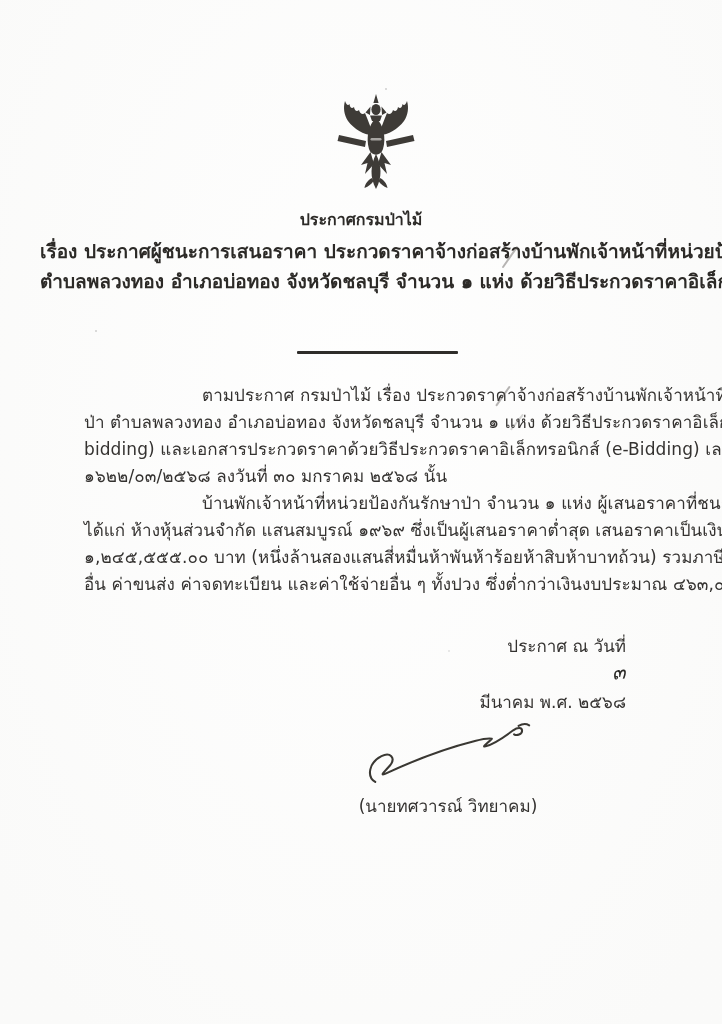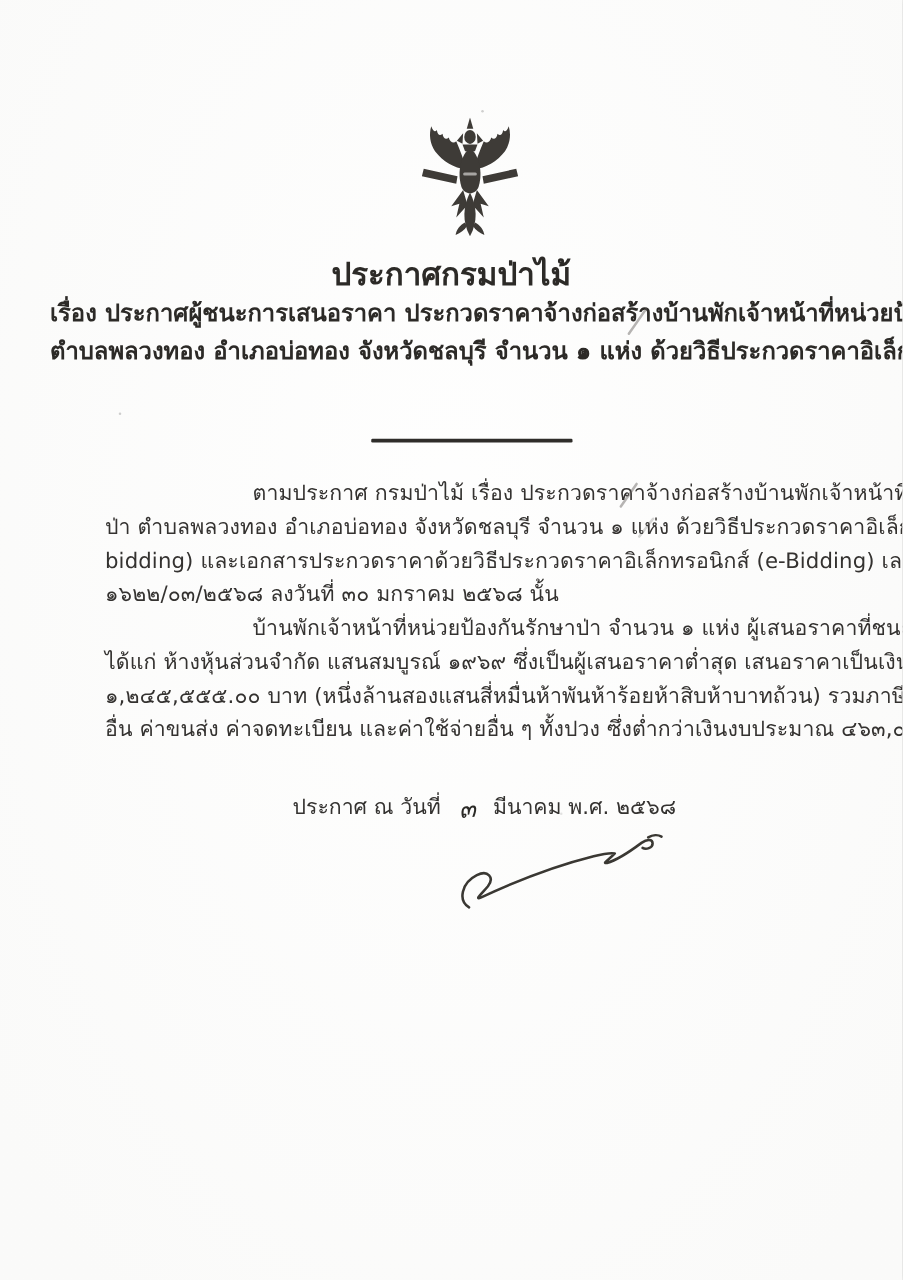--- a/index.html
+++ b/index.html
@@ -15,21 +15,21 @@
     color:#34322e;
     box-shadow:0 0 6px rgba(0,0,0,.2);
   }
   .emblem{position:absolute;top:94px;left:328px;width:96px;height:98px;}
   .emblem svg{width:100%;height:100%;}
 
   .title-block{
     position:absolute;top:205px;left:40px;right:40px;
     text-align:center;font-weight:bold;color:#2c2a27;
   }
-  .doc-title{font-size:25px;line-height:30px;margin:0 0 1px 0;}
+  .doc-title{font-size:16px;line-height:30px;margin:0 0 1px 0;}
   .subject-lines{font-size:19px;line-height:30px;}
   .subject-lines .bline{white-space:nowrap;}
 
   .divider{
     position:absolute;top:351px;left:297px;width:161px;height:3px;
     background:#2f2d2a;border-radius:1px;
   }
 
   .body-text{
     position:absolute;top:382px;left:84px;width:560px;
@@ -38,22 +38,23 @@
   }
   .para .bline{white-space:nowrap;}
   .para .bline:first-child{text-indent:118px;}
 
   .sign-block{
     position:absolute;top:633px;left:252px;width:392px;
     text-align:center;font-size:17px;color:#343230;
   }
   .date-line{
     display:flex;justify-content:flex-start;align-items:flex-end;
-    gap:14px;line-height:26px;transform:translateX(-18px);
+    gap:5px;line-height:26px;transform:translateX(-18px);
     white-space:nowrap;
+    flex-direction:column;
   }
   .hand-day{
     display:inline-block;
     font-size:20px;line-height:20px;
     transform:rotate(-6deg) translateY(-2px);
     color:#2b2a27;
     font-style:italic;
   }
   .signature{display:block;margin:4px auto 0 auto;width:178px;height:76px;transform:translateX(2px);}
   .signer-name{line-height:27px;margin-top:-2px;white-space:nowrap;}
@@ -136,20 +137,21 @@
       <span>มีนาคม พ.ศ. ๒๕๖๘</span>
     </div>
 
     <svg class="signature" viewBox="0 0 200 80" xmlns="http://www.w3.org/2000/svg" aria-hidden="true">
       <g fill="none" stroke="#3a3833" stroke-width="2.3" stroke-linecap="round" stroke-linejoin="round">
         <path d="M16 68 C6 62 9 46 23 39 C33 34 39 41 33 49 C28 55 20 62 27 59 C59 44 96 30 128 22 C136 20 143 18.5 147 19.5 C142 25 135 29 140 28 C151 25 163 16 171 10 C176 6.5 181 6.5 181 10.5 C181 14.5 175 16.5 172 14.5"></path>
         <path d="M177 5 C181 2.8 186 2.6 189 4.4"></path>
       </g>
     </svg>
 
+    <div class="signer-name">(นายทศวารณ์ วิทยาคม)</div>
   </div>
 
   <div class="scan-mark mark-a"></div>
   <div class="scan-mark mark-b"></div>
   <div class="scan-mark mark-c"></div>
   <div class="speck" style="top:88px;left:385px;"></div>
   <div class="speck" style="top:330px;left:95px;"></div>
   <div class="speck" style="top:650px;left:448px;opacity:.6"></div>
 
 </div>

